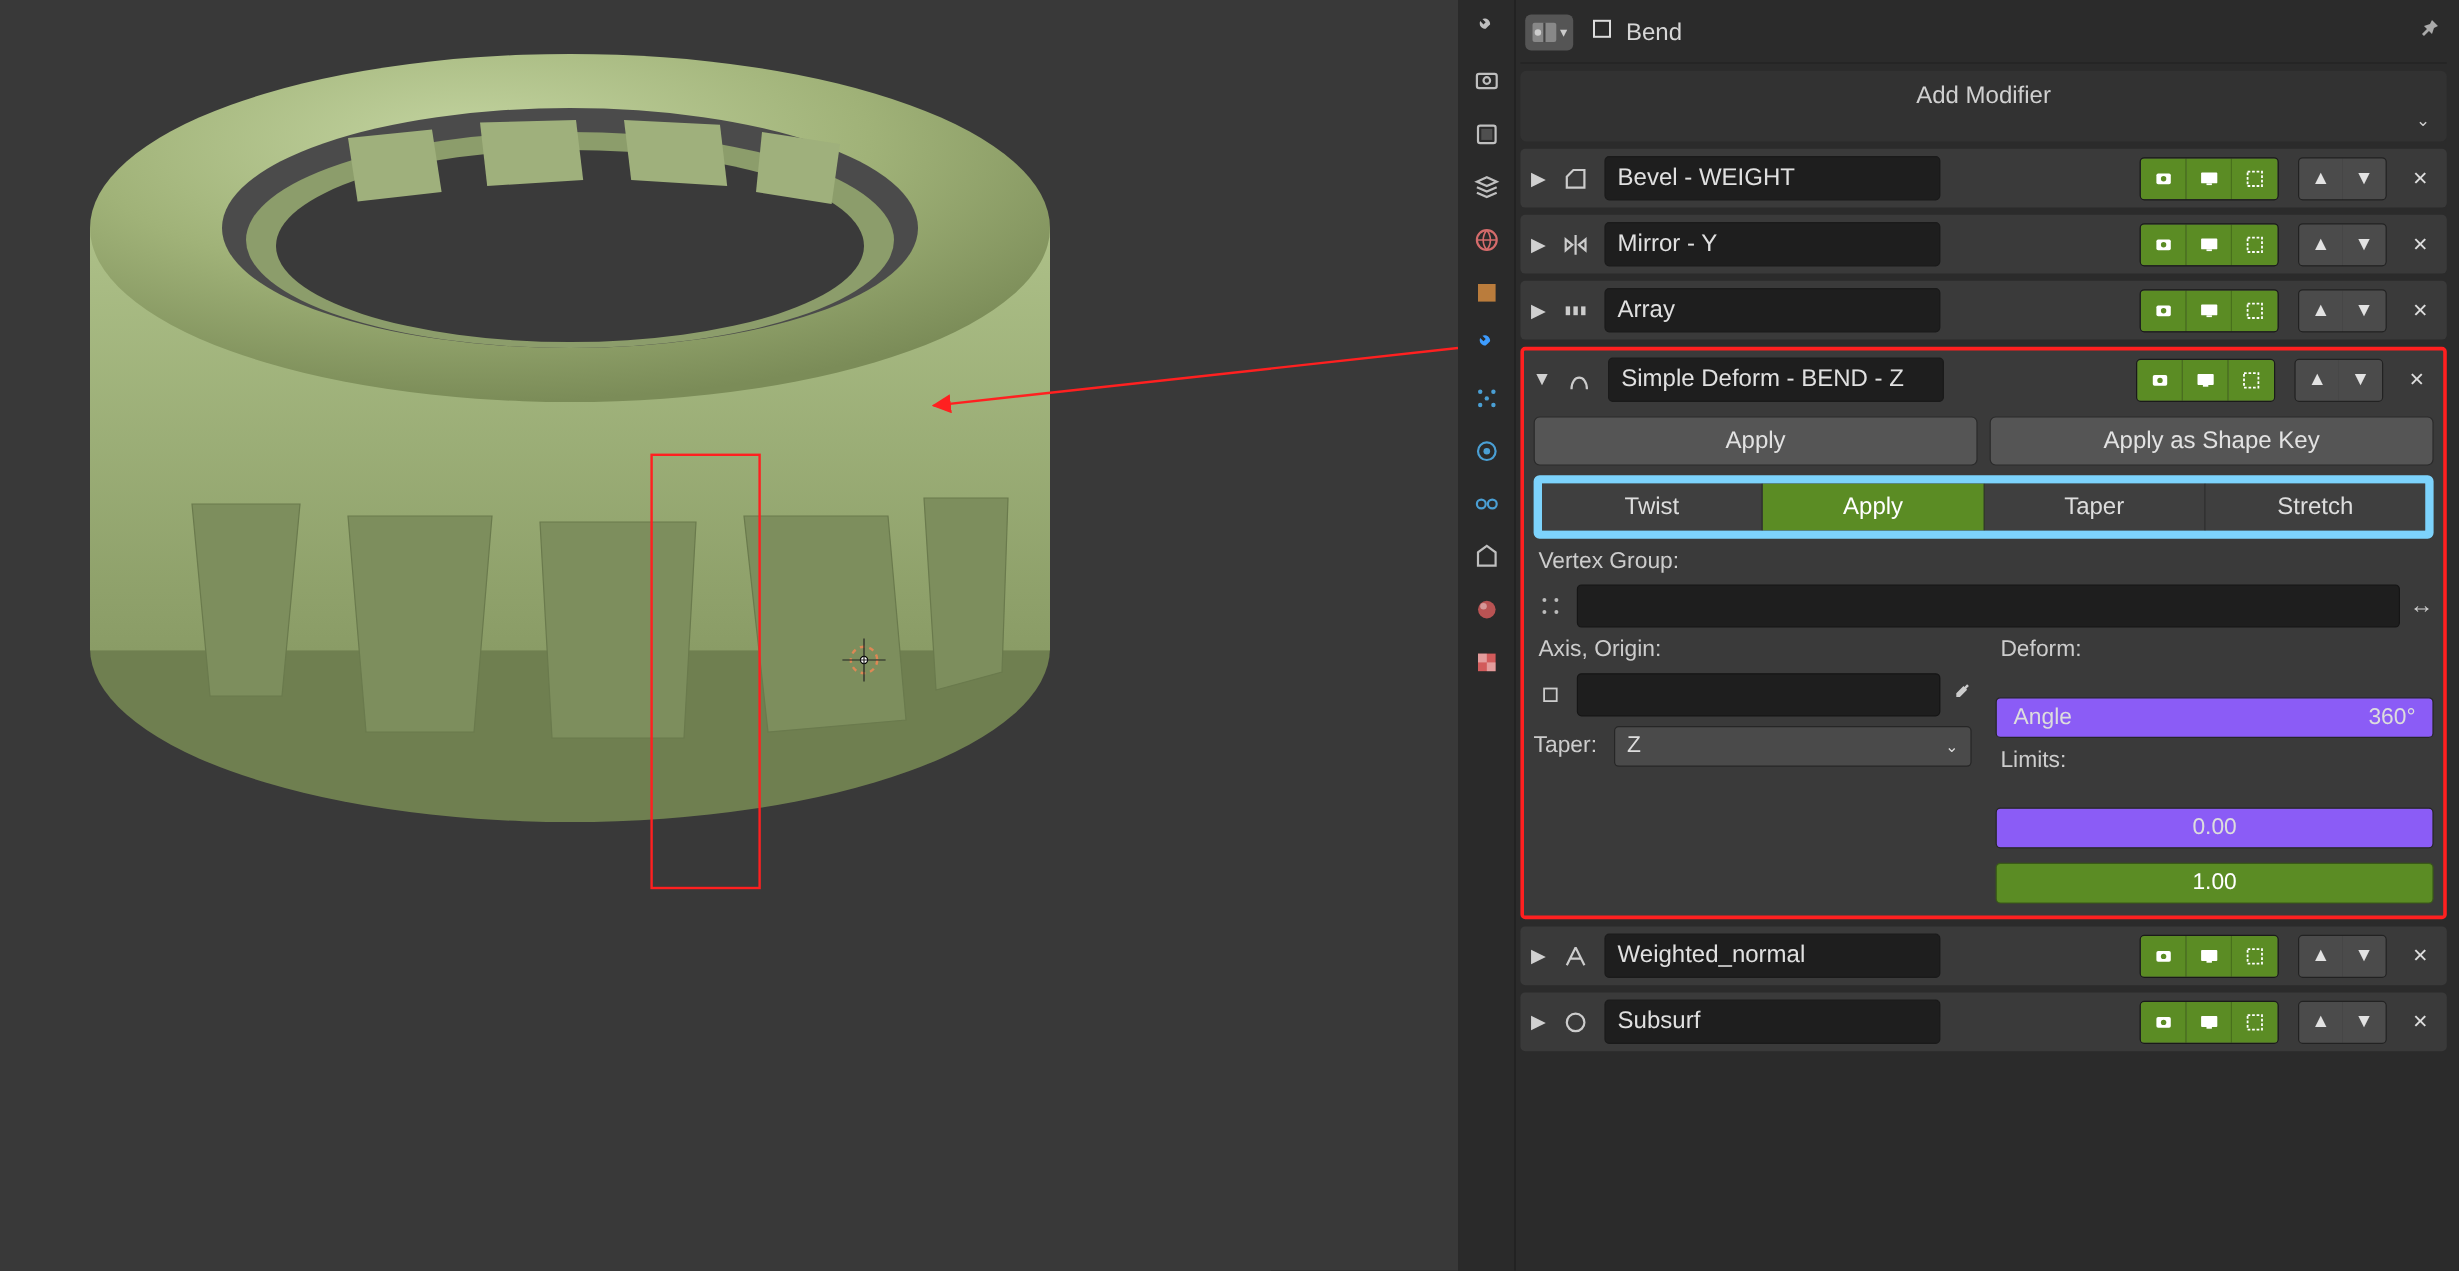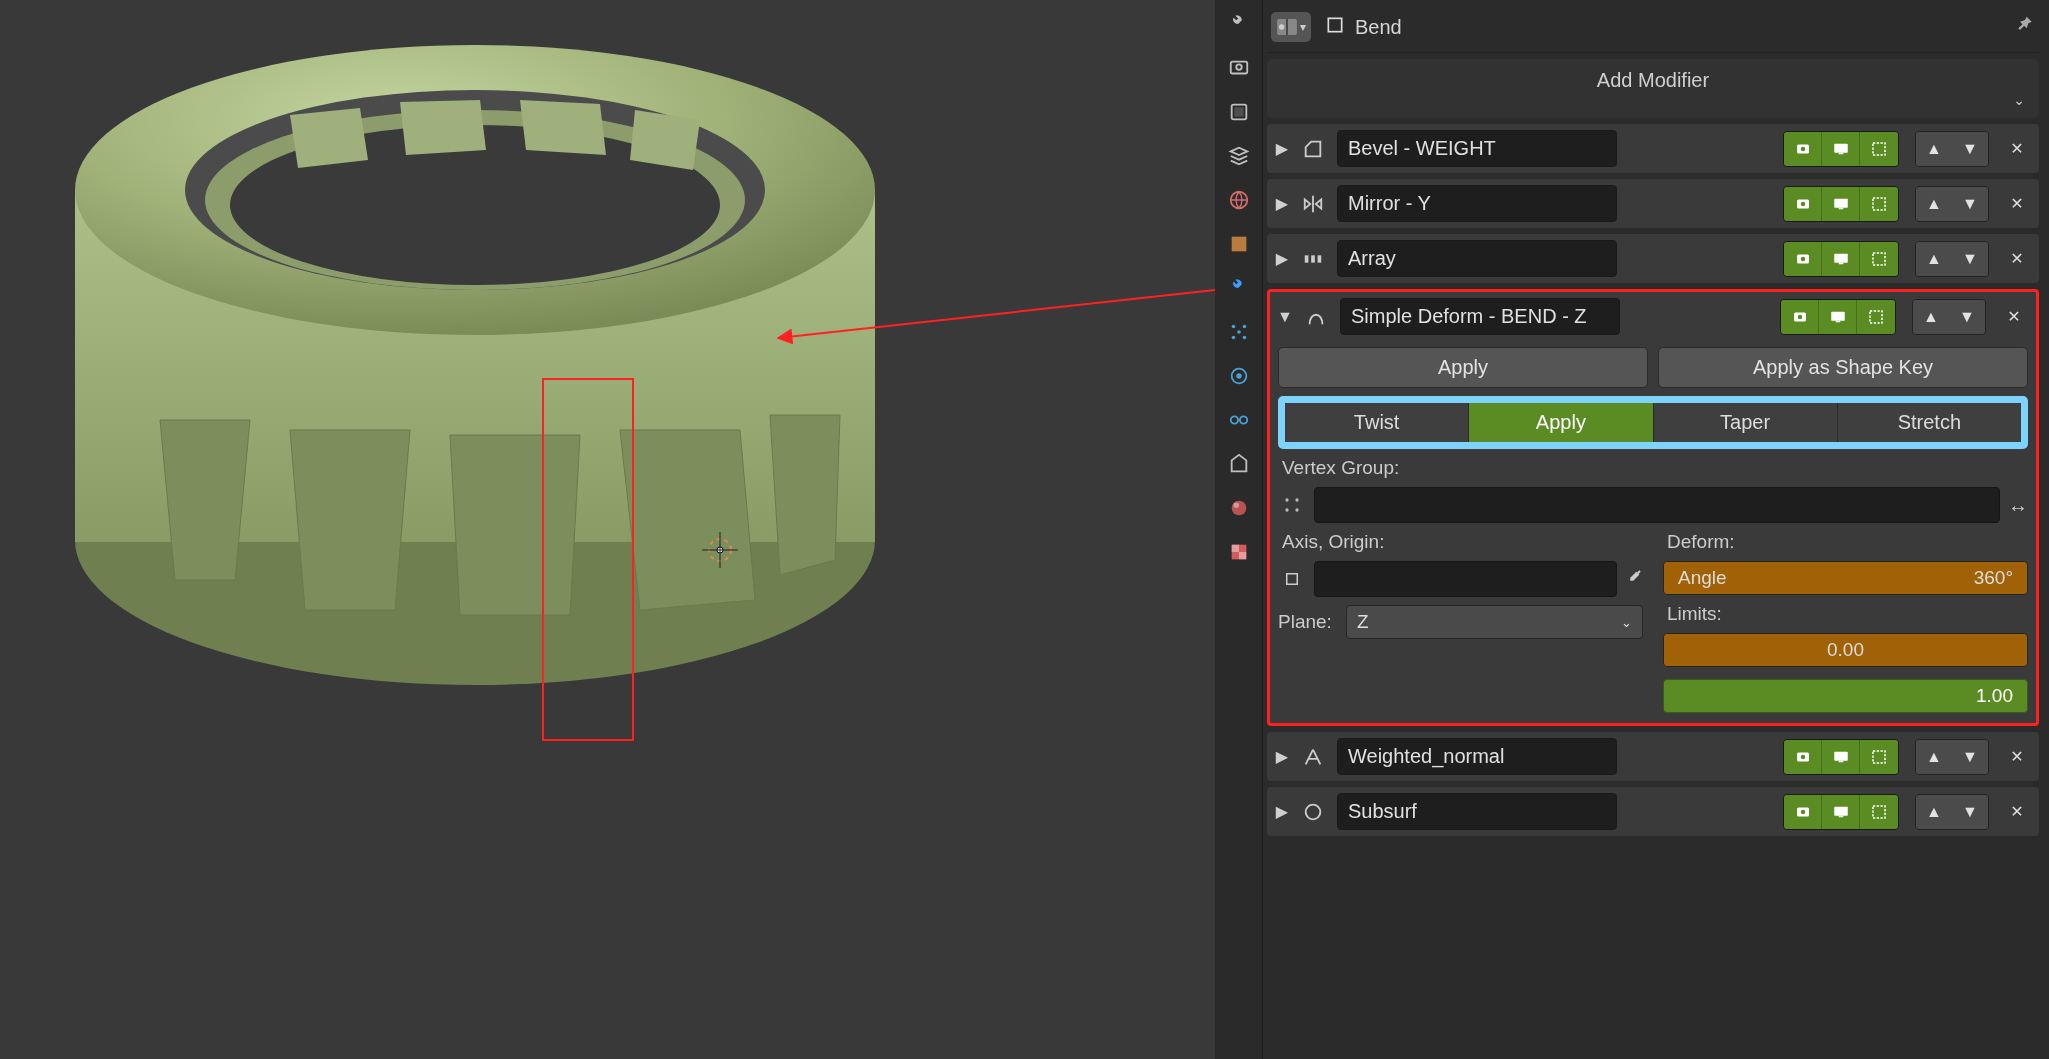--- a/index.html
+++ b/index.html
@@ -70,21 +70,21 @@
 .mode-btn:last-child{border-right:none;}
 .mode-btn.active{background:var(--green);color:#fff;}
 .section-label{color:#ccc;font-size:19px;padding:0 4px;}
 .input-row{display:flex;align-items:center;gap:8px;}
 .dark-input{flex:1;background:var(--row-input);border:1px solid #151515;border-radius:4px;height:36px;color:#ddd;display:flex;align-items:center;padding:0 10px;}
 .two-col{display:flex;gap:20px;}
 .two-col > div{flex:1;display:flex;flex-direction:column;gap:8px;}
 .kv-row{display:flex;align-items:center;gap:14px;}
 .kv-row .k{color:#ccc;font-size:19px;min-width:50px;}
 .kv-row .v{flex:1;background:#4a4a4a;border:1px solid #262626;border-radius:4px;height:34px;color:#ddd;display:flex;align-items:center;justify-content:space-between;padding:0 10px;font-size:19px;}
-.num-field{background:#a16207;border:1px solid #262626;border-radius:4px;height:34px;color:#ddd;display:flex;align-items:center;justify-content:space-between;padding:0 14px;font-size:19px;}
+.num-field{background:#8b5cf6;border:1px solid #262626;border-radius:4px;height:34px;color:#ddd;display:flex;align-items:center;justify-content:space-between;padding:0 14px;font-size:19px;margin-top:20px;}
 .num-field.green{background:var(--green);color:#fff;border-color:#3a5a17;}
 
 </style>
 </head>
 <body>
 
 <div id="viewport">
 
   <svg id="ring-svg" viewBox="0 0 870 760">
     <defs>
@@ -432,38 +432,38 @@
                 </svg>
             </span>
             <div class="dark-input"></div>
             <span style="color:#ccc;">
               <svg width="18" height="18" viewBox="0 0 24 24">
                   <path fill="currentColor" d="M19 3l2 2-3 3 1 1-8 8H7v-4l8-8 1 1z"></path>
                 </svg>
             </span>
           </div>
           <div class="kv-row">
-            <span class="k">Plane:</span>
+            <span class="k">Taper:</span>
             <div class="v">
               <span>Z</span>
               <span style="font-size:13px;">⌄</span>
             </div>
           </div>
         </div>
         <div>
           <div class="section-label">Deform:</div>
           <div class="num-field">
             <span>Angle</span>
             <span>360°</span>
           </div>
           <div class="section-label">Limits:</div>
           <div class="num-field" style="justify-content:center;text-align:right;">
             <span>0.00</span>
           </div>
-          <div class="num-field green" style="justify-content:flex-end;margin-top:4px;">
+          <div class="num-field green" style="justify-content:center;margin-top:4px;">
             <span>1.00</span>
           </div>
         </div>
       </div>
     </div>
 
     <div class="mod">
       <span class="triangle">▶</span>
       <span class="mod-ico">
           <svg viewBox="0 0 24 24">

